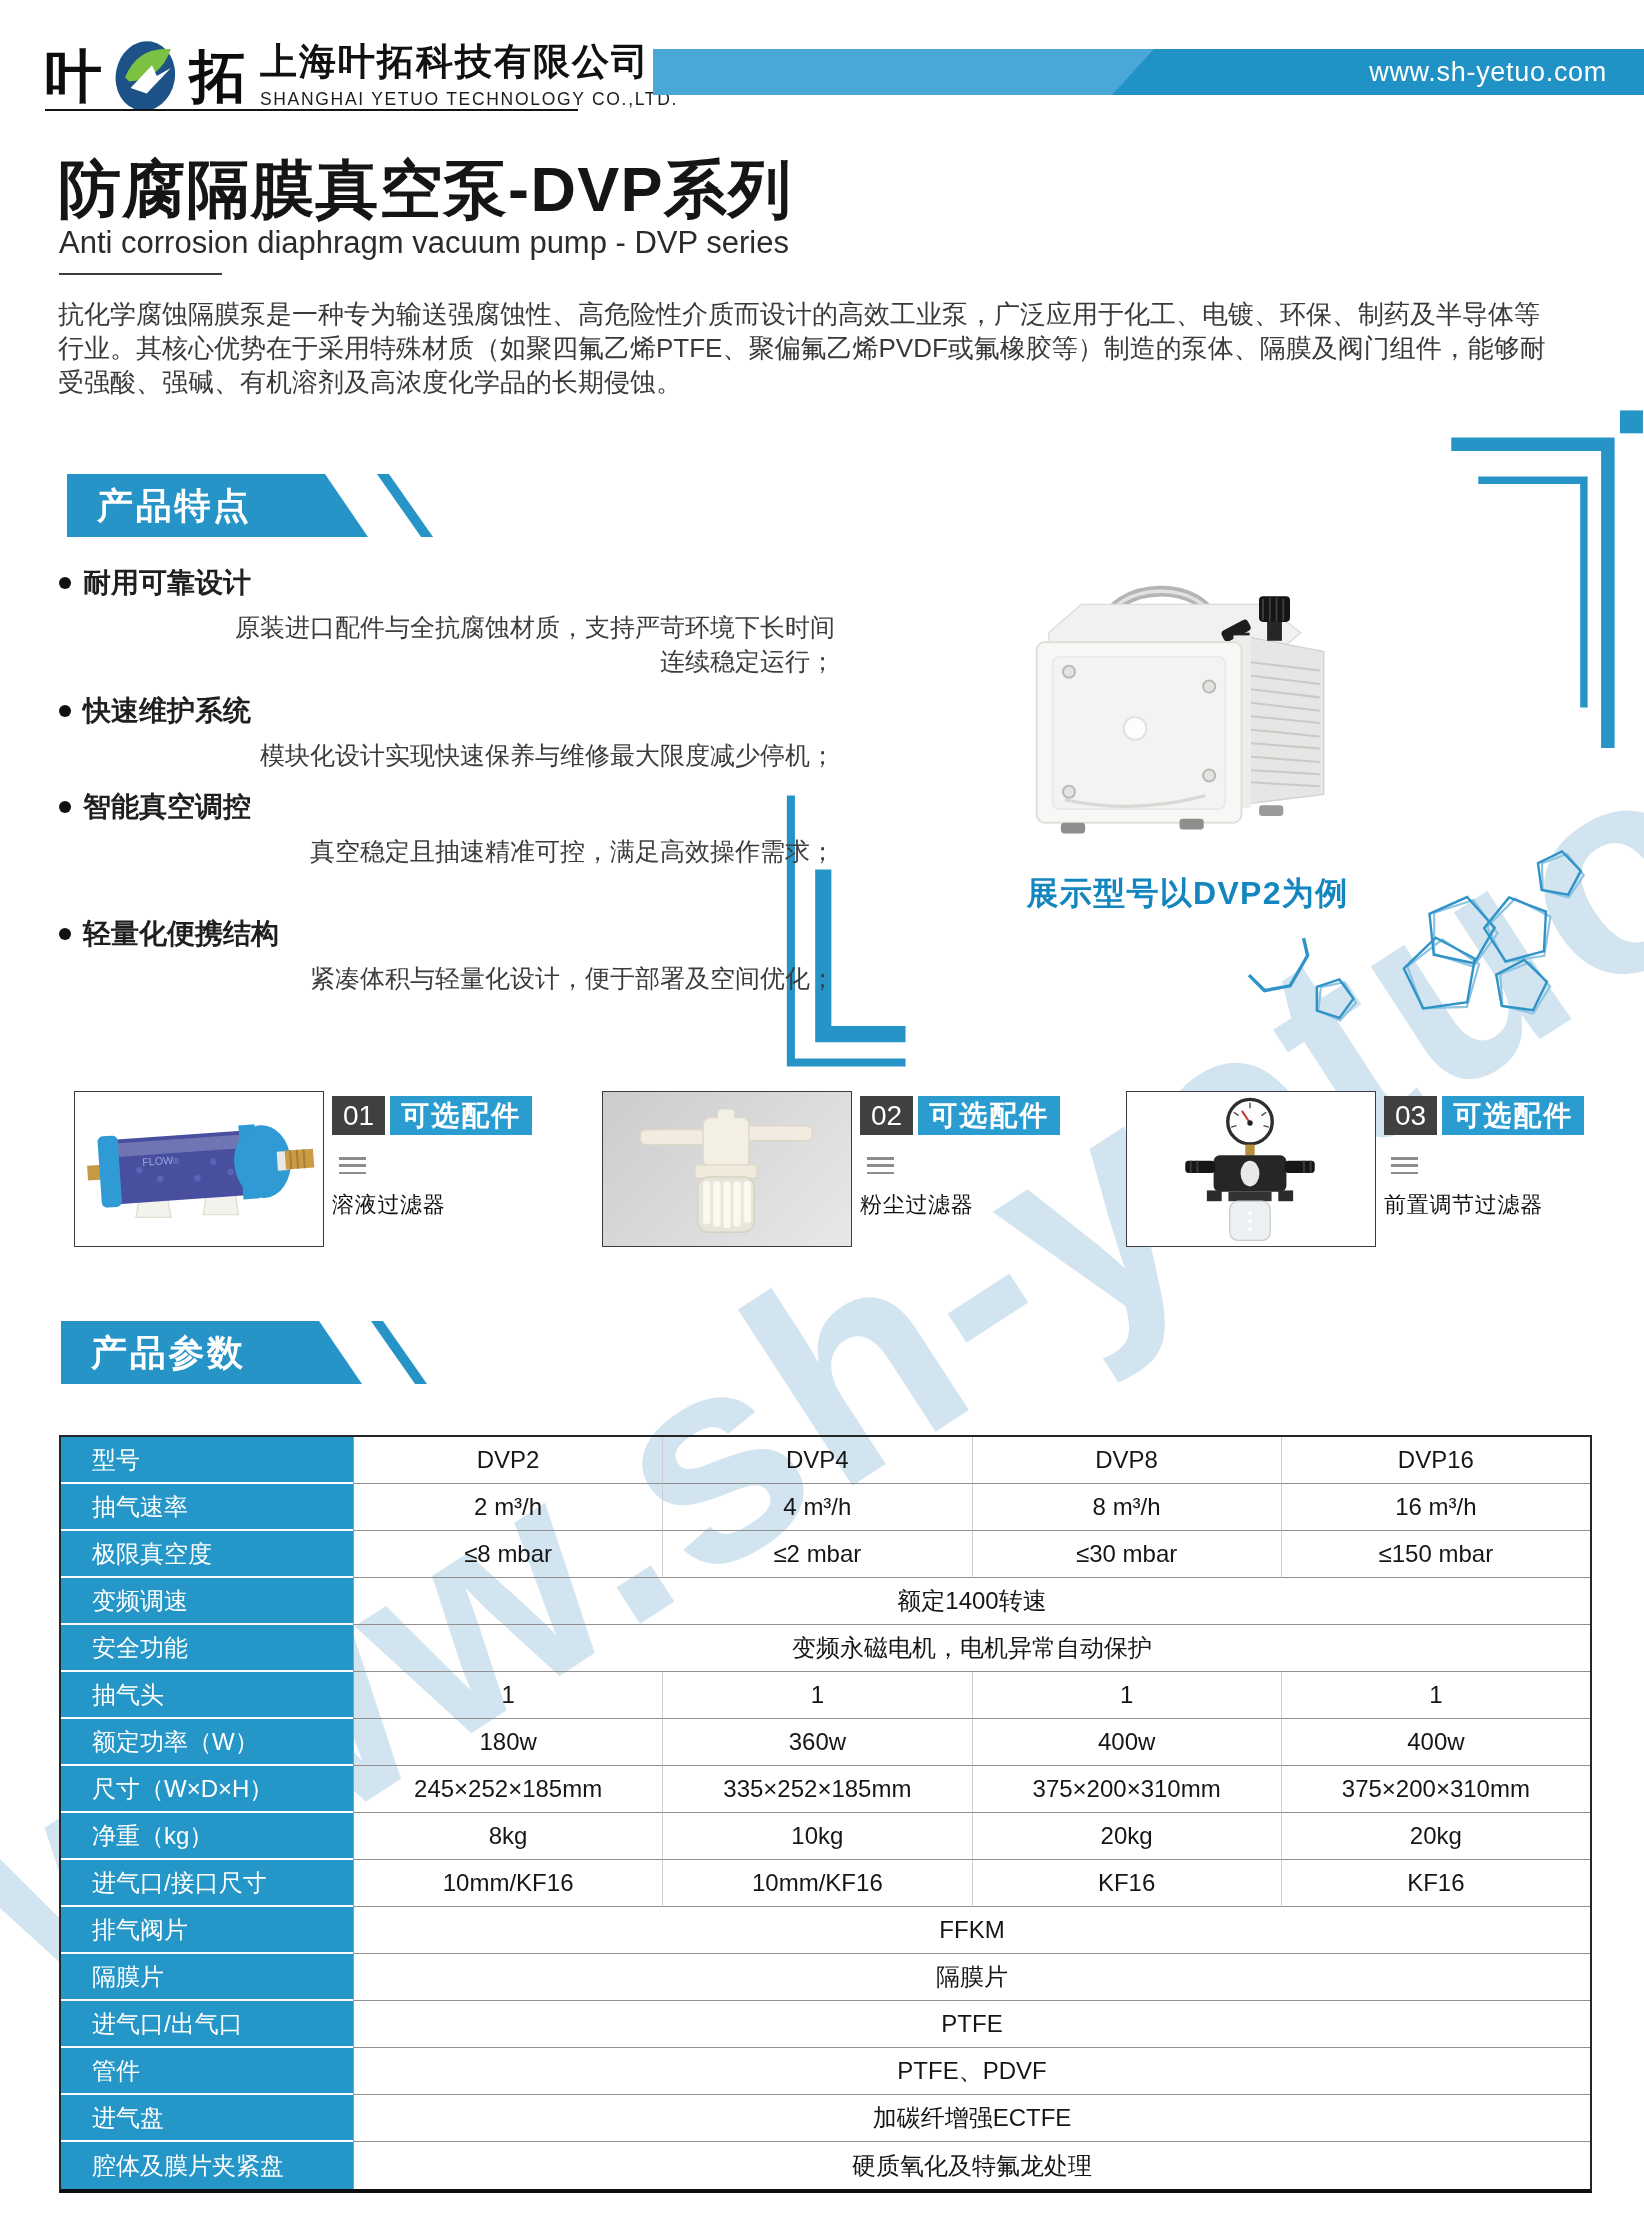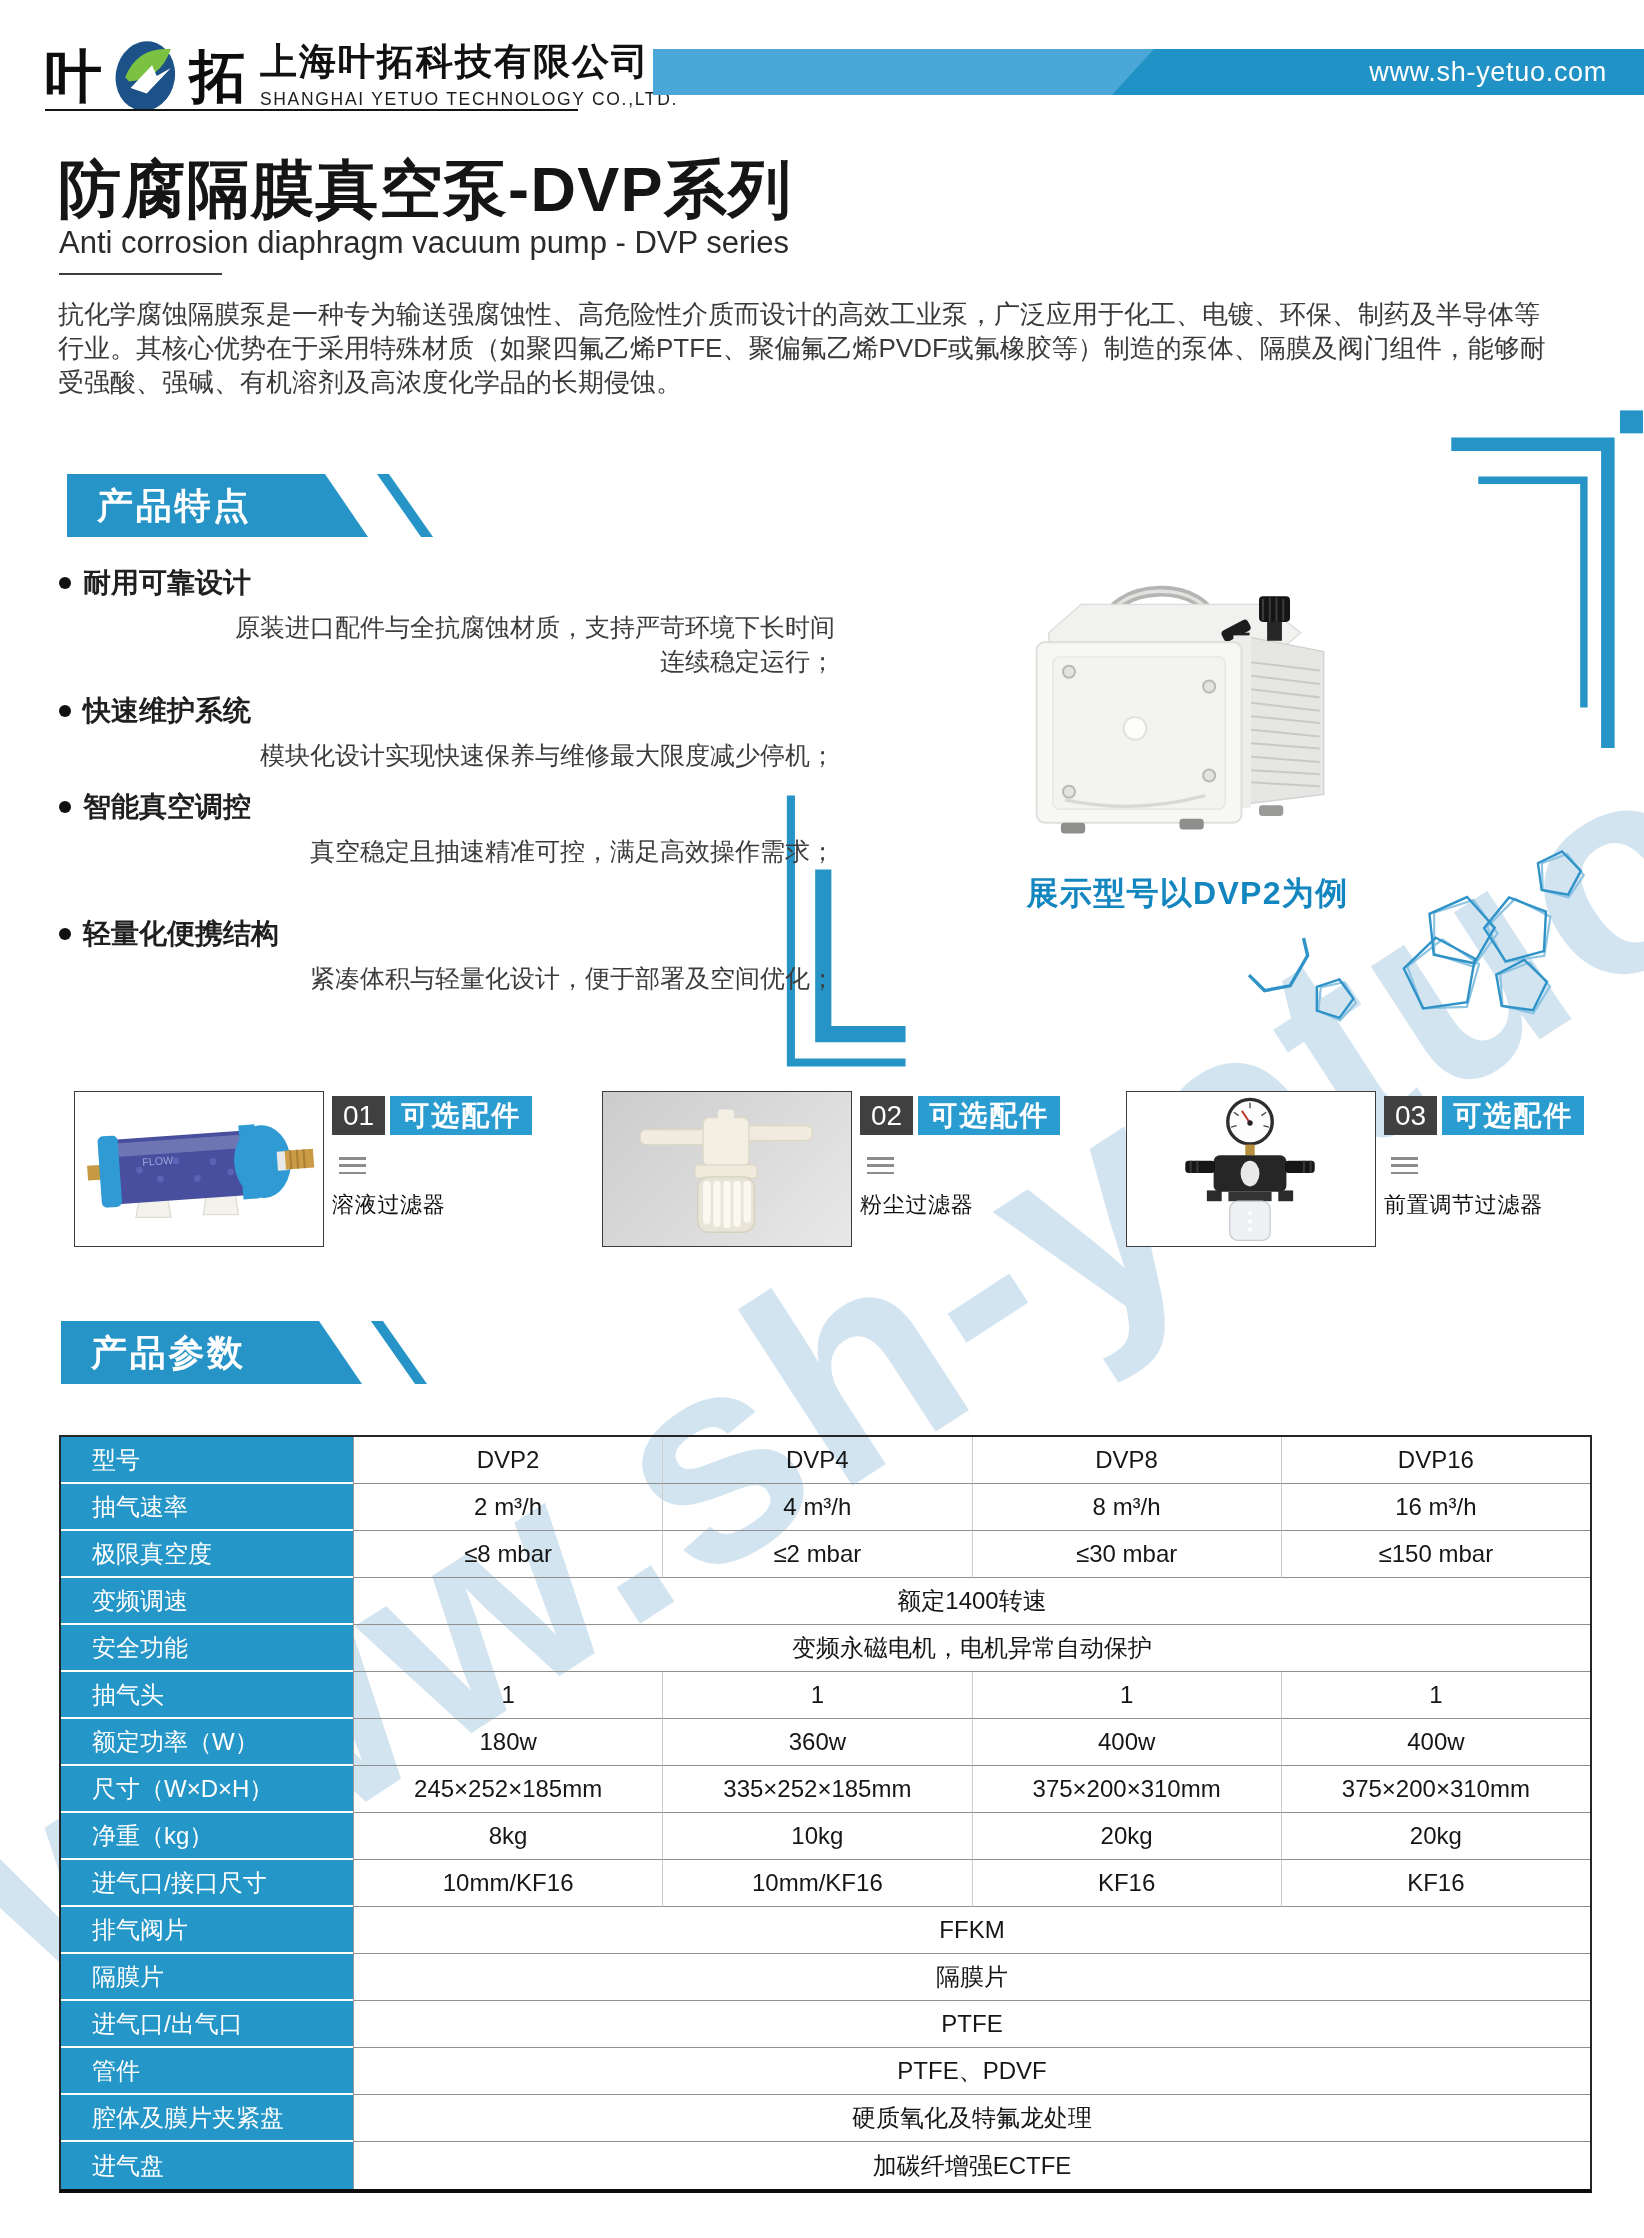--- a/index.html
+++ b/index.html
@@ -454,23 +454,23 @@
       </div>
       <div class="trow">
         <div class="tlabel">进气口/出气口</div>
         <div class="tspan">PTFE</div>
       </div>
       <div class="trow">
         <div class="tlabel">管件</div>
         <div class="tspan">PTFE、PDVF</div>
       </div>
       <div class="trow">
+        <div class="tlabel">进气盘</div>
+        <div class="tspan">加碳纤增强ECTFE</div>
+      </div>
+      <div class="trow">
         <div class="tlabel">腔体及膜片夹紧盘</div>
         <div class="tspan">硬质氧化及特氟龙处理</div>
       </div>
-      <div class="trow">
-        <div class="tlabel">进气盘</div>
-        <div class="tspan">加碳纤增强ECTFE</div>
-      </div>
     </div>
 
 </div>
 
 
 </body></html>

